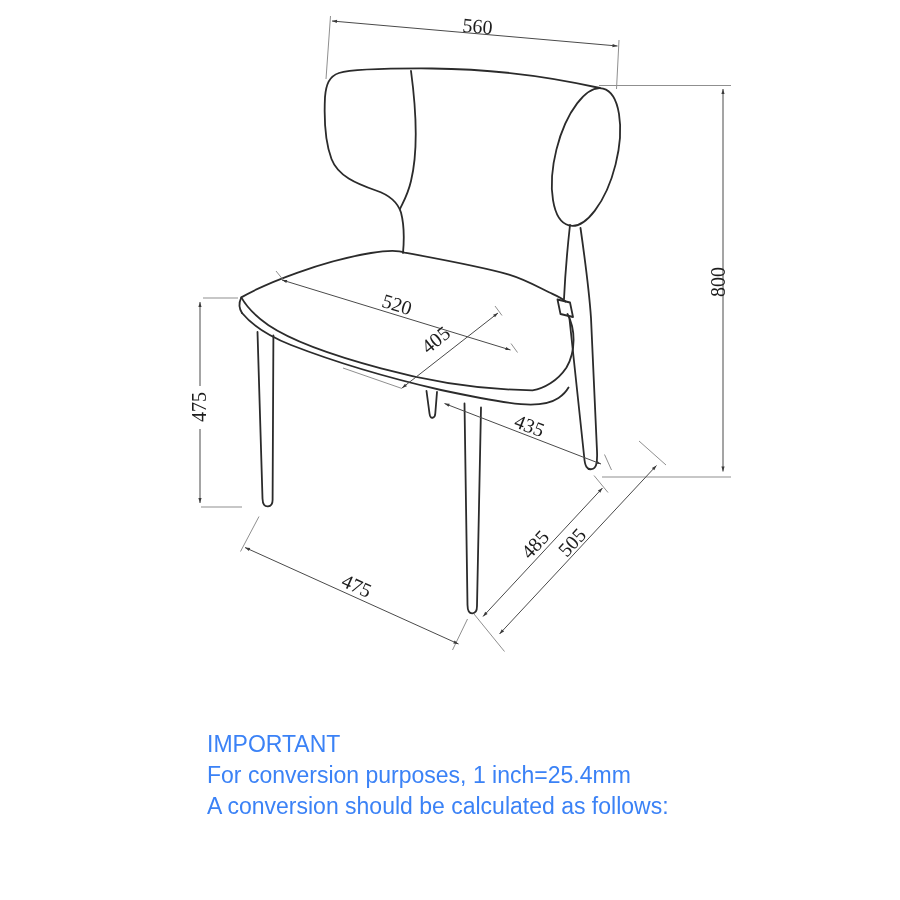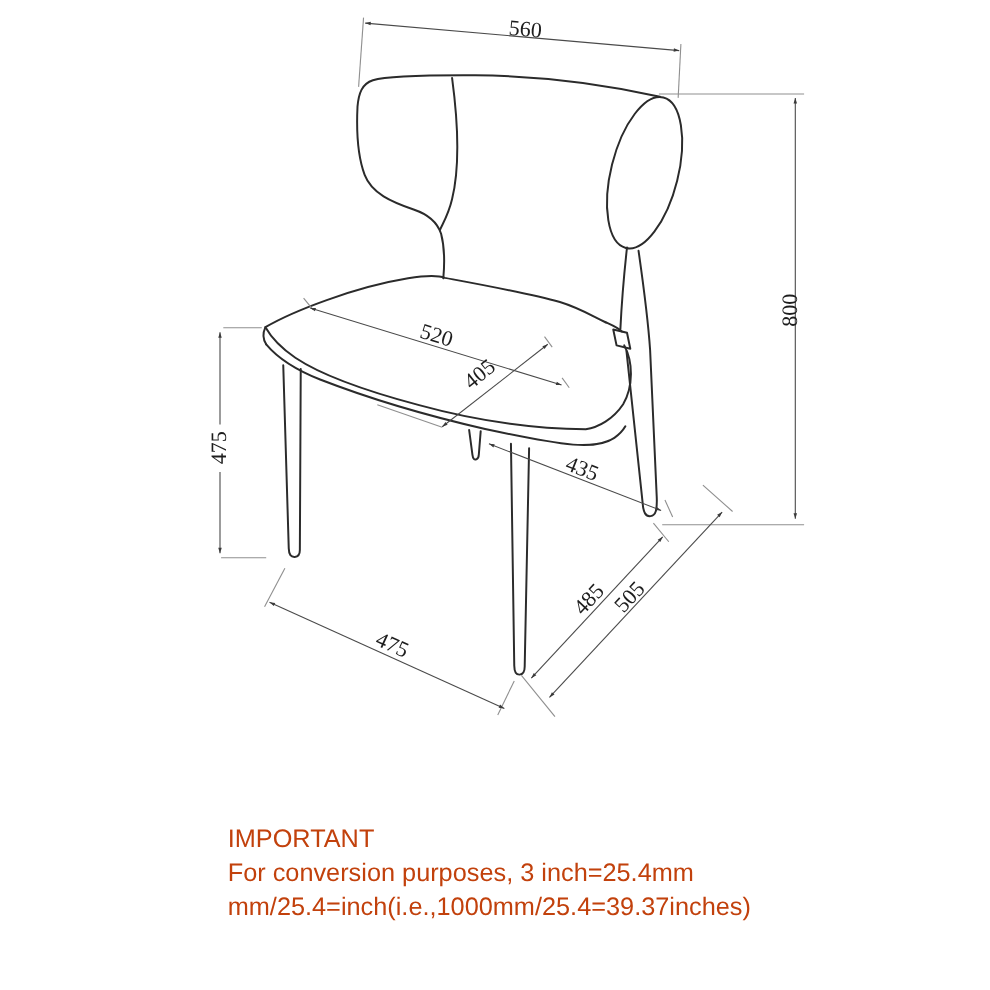--- a/index.html
+++ b/index.html
@@ -2,21 +2,21 @@
 <html><head>
 <meta charset="utf-8">
 <style>
   html,body{margin:0;padding:0;background:#ffffff;width:900px;height:900px;overflow:hidden;}
   #stage{position:relative;width:900px;height:900px;background:#fff;font-family:"Liberation Sans",sans-serif;}
   svg{position:absolute;left:0;top:0;}
   .chair-line{stroke:#2b2b2b;stroke-width:1.8;fill:none;stroke-linecap:round;stroke-linejoin:round;}
   .dim-line{stroke:#4a4a4a;stroke-width:1;fill:none;}
   .ext-line{stroke:#8f8f8f;stroke-width:1;fill:none;}
   .dim-text{fill:#1d1d1d;font-family:"Liberation Serif","DejaVu Serif",serif;font-size:20px;text-anchor:middle;}
-  #notice{position:absolute;left:207px;top:747px;color:#c2410c;font-size:23px;line-height:31px;white-space:nowrap;}
+  #notice{position:absolute;left:207px;top:729px;color:#3b82f6;font-size:23px;line-height:31px;white-space:nowrap;}
   #notice div{margin:0;padding:0;}
 </style>
 </head>
 <body>
 
 <div id="stage">
   <svg width="900" height="900" viewBox="0 0 900 900">
     <defs>
       <marker id="arrowEnd" viewBox="0 0 10 10" refX="10" refY="5" markerWidth="14" markerHeight="5" markerUnits="userSpaceOnUse" orient="auto">
         <path d="M10,5 L0,1.8 L0,8.2 Z" fill="#3a3a3a"></path>
@@ -103,16 +103,16 @@
         <path class="ext-line" d="M 639,441 L 666,465"></path>
         <path class="dim-line" d="M 499.5,634 L 656.5,465.5" marker-start="url(#arrowStart)" marker-end="url(#arrowEnd)"></path>
         <text class="dim-text" transform="translate(577,547) rotate(-47)">505</text>
       </g>
 
     </g>
   </svg>
 
   <div id="notice">
     <div>IMPORTANT</div>
-    <div>For conversion purposes, 3 inch=25.4mm</div>
-    <div>mm/25.4=inch(i.e.,1000mm/25.4=39.37inches)</div>
+    <div>For conversion purposes, 1 inch=25.4mm</div>
+    <div>A conversion should be calculated as follows:</div>
   </div>
 </div>
 
 </body></html>

